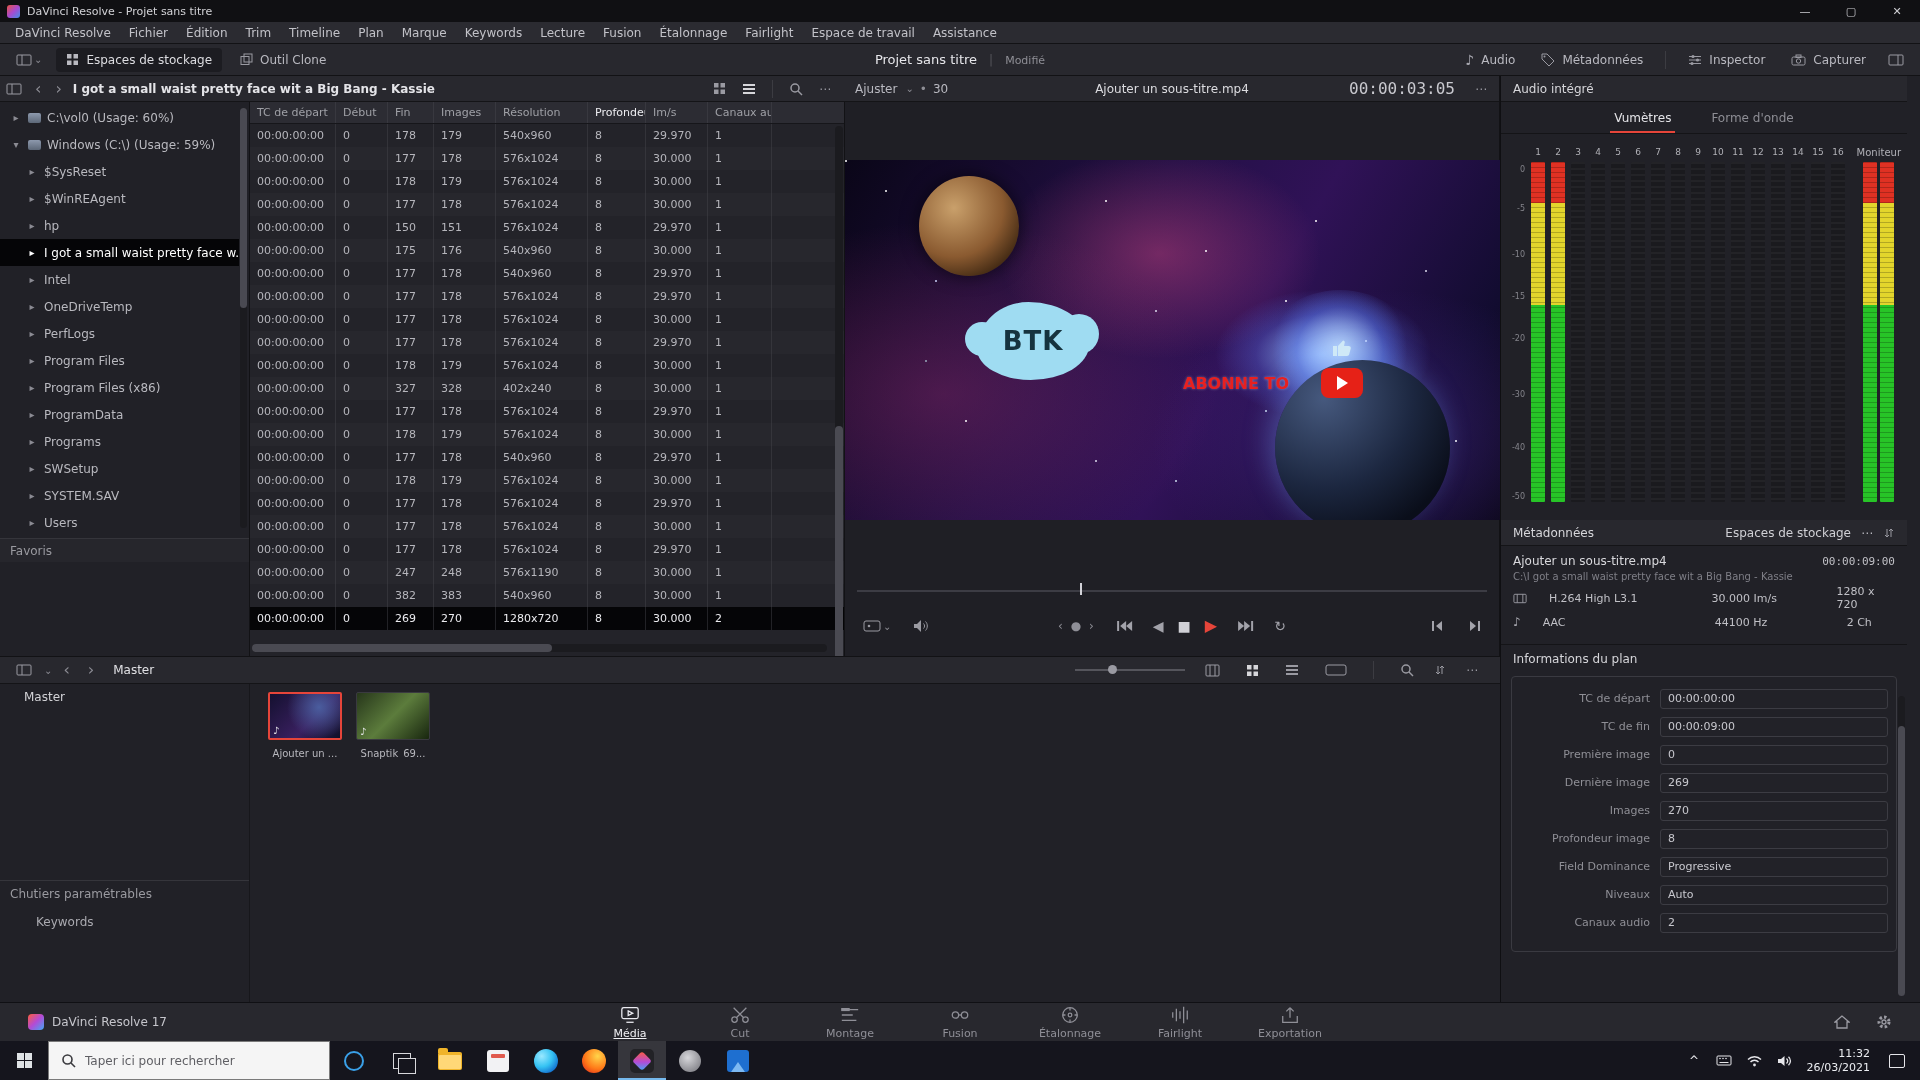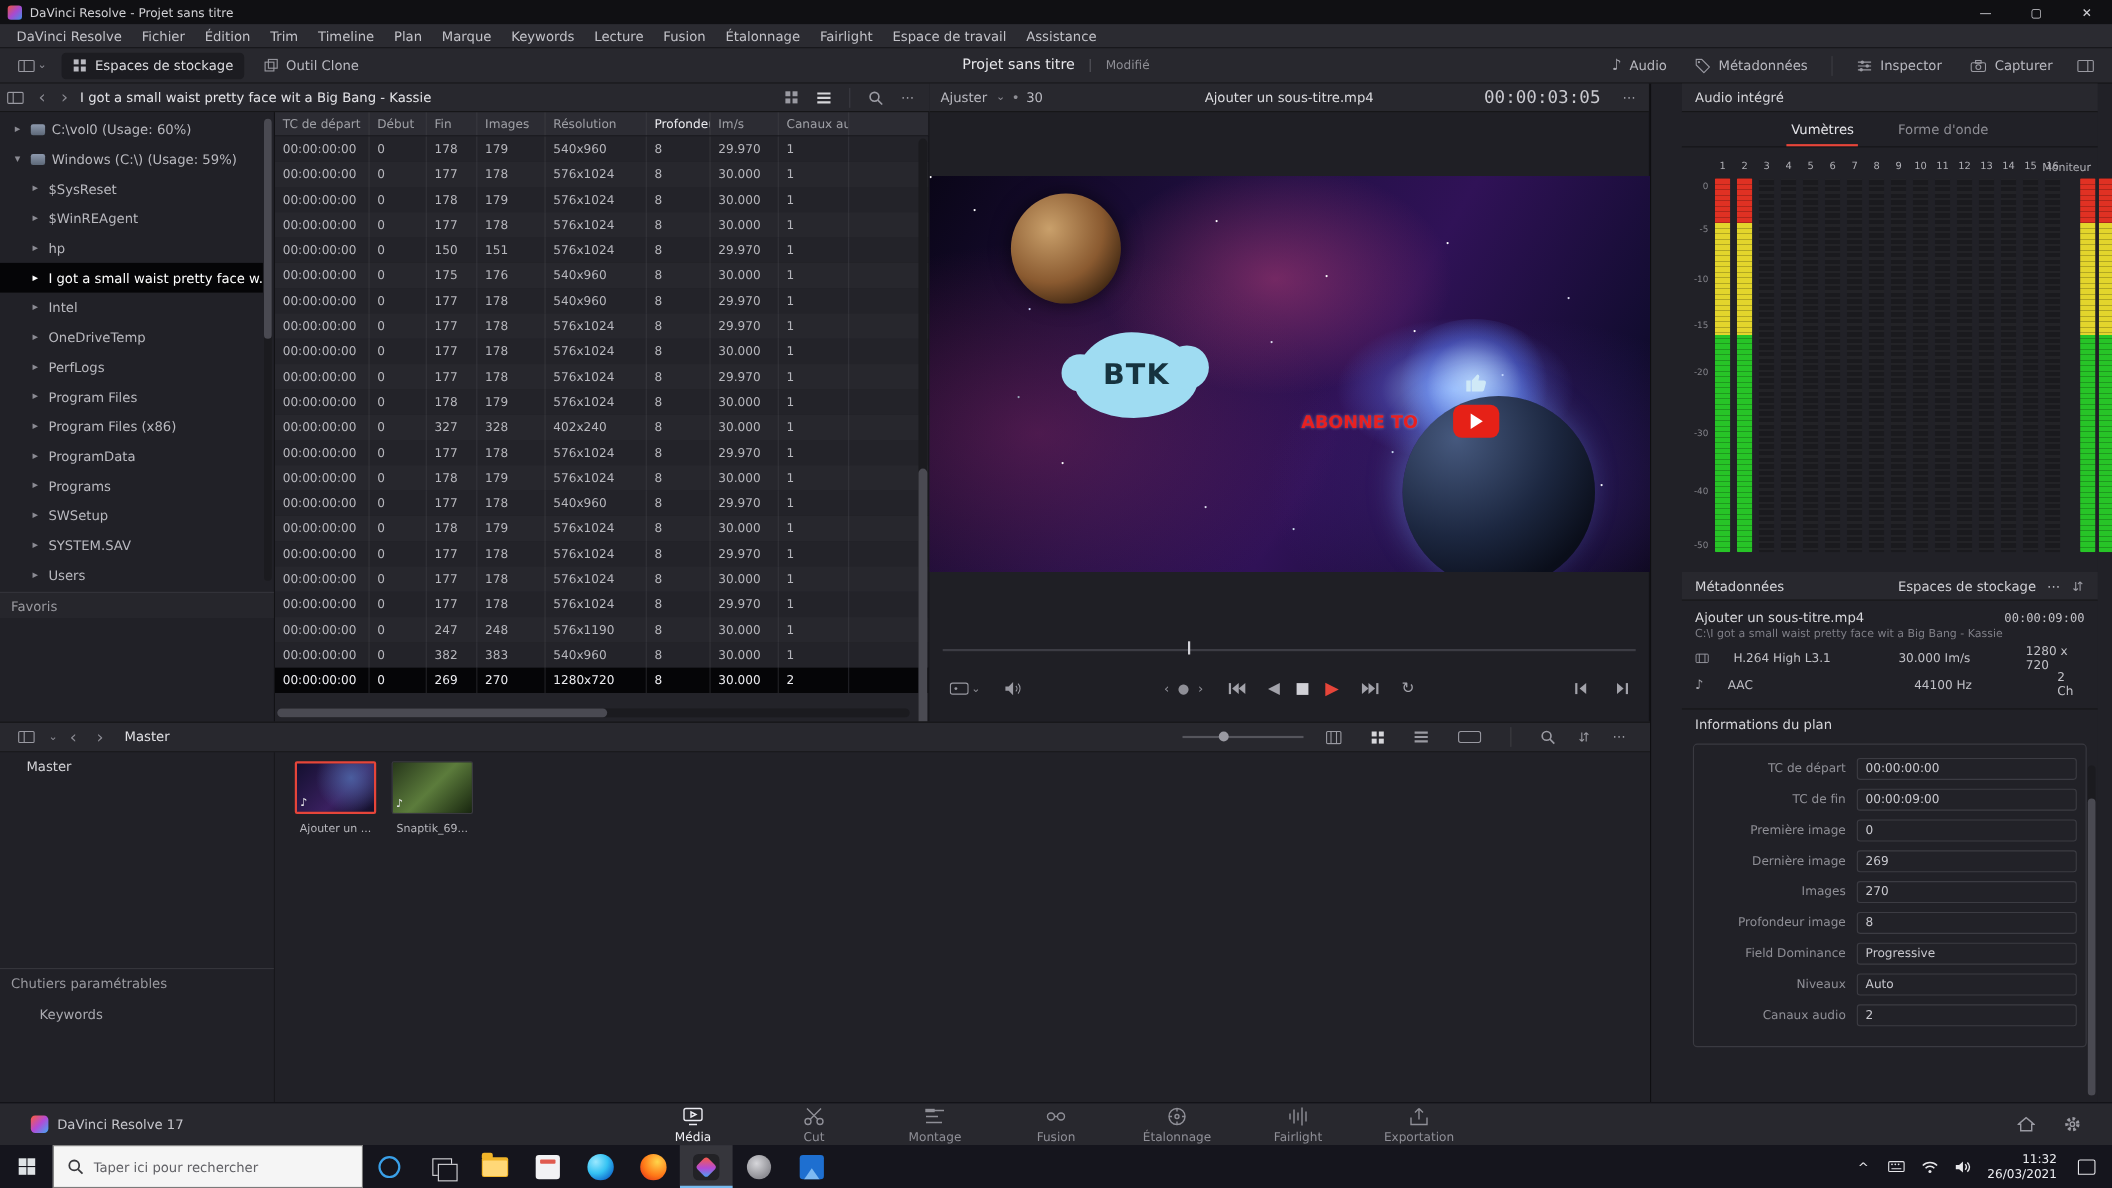--- a/index.html
+++ b/index.html
@@ -96,21 +96,21 @@
 .scrub{position:absolute;left:12px;right:12px;top:514px;height:2px;background:#3c3c44;}
 .playhead{position:absolute;left:36%;top:507px;width:2px;height:12px;background:#d2d2d8;}
 .transport{position:absolute;left:0;right:0;top:530px;height:40px;display:flex;align-items:center;padding:0 12px;gap:10px;color:#a2a2aa;}
 .t-center{position:absolute;left:50%;transform:translateX(-50%);display:flex;align-items:center;gap:14px;}
 .t-right{position:absolute;right:12px;display:flex;gap:12px;}
 .t-glyph{font-size:14px;line-height:1;}
 .t-play{color:#e6453a;font-size:16px;}
 .t-step{font-size:12px;color:#8f8f97;letter-spacing:2px;}
 
 
-.rightpanel{position:absolute;left:1500px;top:76px;width:407px;height:926px;background:#212127;border-left:1px solid #0f0f12;padding-left:28px;}
+.rightpanel{position:absolute;left:1500px;top:76px;width:407px;height:926px;background:#212127;border-left:1px solid #0f0f12;}
 .rp-hdr{height:26px;background:#28282e;border-bottom:1px solid #141417;display:flex;align-items:center;padding:0 12px;color:#d6d6da;}
 .audio-tabs{height:32px;display:flex;align-items:flex-end;justify-content:center;gap:32px;border-bottom:1px solid #141417;}
 .atab{padding:6px 4px;color:#8e8e95;font-size:12px;border-bottom:2px solid transparent;}
 .atab.active{color:#e4e4e8;border-bottom-color:#e6453a;}
 .ch-row{height:20px;display:flex;align-items:center;padding-left:30px;margin-top:8px;position:relative;}
 .ch-num{width:14px;margin-right:6px;text-align:center;font-size:9px;color:#b0b0b6;flex:0 0 auto;}
 .mon-label{position:absolute;right:6px;font-size:10px;color:#b0b0b6;}
 .meters-wrap{position:relative;height:352px;padding-left:30px;display:flex;}
 .scale-col{position:absolute;left:2px;top:0;bottom:0;width:24px;}
 .scale-num{position:absolute;right:2px;font-size:8px;color:#84848b;transform:translateY(-50%);}
@@ -157,21 +157,21 @@
 .thumb-note{position:absolute;left:3px;bottom:2px;font-size:10px;color:#e8e8ec;}
 .thumb-label{margin-top:8px;text-align:center;font-size:10px;color:#b8b8be;white-space:nowrap;overflow:hidden;}
 
 
 .pagebar{position:absolute;left:0;top:1002px;width:1920px;height:39px;background:#28282e;border-top:1px solid #101014;display:flex;align-items:center;}
 .brand{display:flex;align-items:center;gap:8px;padding-left:28px;color:#c6c6cc;font-size:12px;}
 .brand-logo{width:16px;height:16px;border-radius:4px;background:linear-gradient(135deg,#ff5c39,#b34bd6 50%,#3fa9f5);}
 .pages{position:absolute;left:50%;transform:translateX(-50%);display:flex;}
 .page{width:110px;display:flex;flex-direction:column;align-items:center;gap:2px;padding:3px 0;}
 .page-label{font-size:11px;color:#8f8f97;}
-.page.active .page-label{color:#f0f0f4;}
+.page.active .page-label{color:#f0f0f4;text-decoration:underline;}
 .page-ico svg{display:block;}
 .page svg *{stroke:#8f8f97;fill:none;stroke-width:1.4;}
 .page.active svg *{stroke:#ececf2;}
 .pb-right{margin-left:auto;display:flex;gap:26px;padding-right:28px;color:#9a9aa2;}
 
 
 .taskbar{position:absolute;left:0;top:1041px;width:1920px;height:39px;background:#15151d;display:flex;align-items:stretch;}
 .tb-tile{width:48px;display:flex;align-items:center;justify-content:center;}
 .win-logo{display:grid;grid-template-columns:7px 7px;grid-template-rows:7px 7px;gap:1px;}
 .win-logo span{background:#dfe3e6;}
@@ -307,21 +307,21 @@
 
   <div class="strip" style="left:0;top:76px;width:845px;">
     <span class="ic-btn">
       <svg width="16" height="12" viewBox="0 0 16 12">
           <rect x="1" y="1" width="14" height="10" rx="1" fill="none" stroke="#9a9aa2"></rect>
           <line x1="6" y1="1" x2="6" y2="11" stroke="#9a9aa2"></line>
         </svg>
     </span>
     <span class="navchev">‹</span>
     <span class="navchev">›</span>
-    <span style="color:#e4e4e8;font-weight:normal;margin-left:4px;">I got a small waist pretty face wit a Big Bang - Kassie</span>
+    <span style="color:#e4e4e8;font-weight:bold;margin-left:4px;">I got a small waist pretty face wit a Big Bang - Kassie</span>
     <span style="margin-left:auto;display:flex;align-items:center;gap:4px;padding-right:8px;">
       <span class="ic-btn">
         <svg width="13" height="13" viewBox="0 0 13 13">
             <rect x="1" y="1" width="4.5" height="4.5" fill="#9a9aa2"></rect>
             <rect x="7.5" y="1" width="4.5" height="4.5" fill="#9a9aa2"></rect>
             <rect x="1" y="7.5" width="4.5" height="4.5" fill="#9a9aa2"></rect>
             <rect x="7.5" y="7.5" width="4.5" height="4.5" fill="#9a9aa2"></rect>
           </svg>
       </span>
       <span class="ic-btn">

